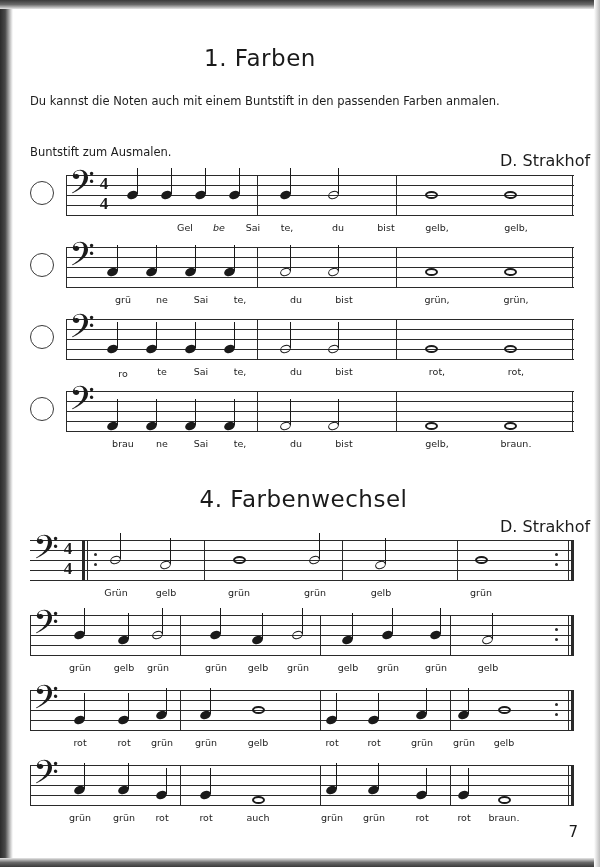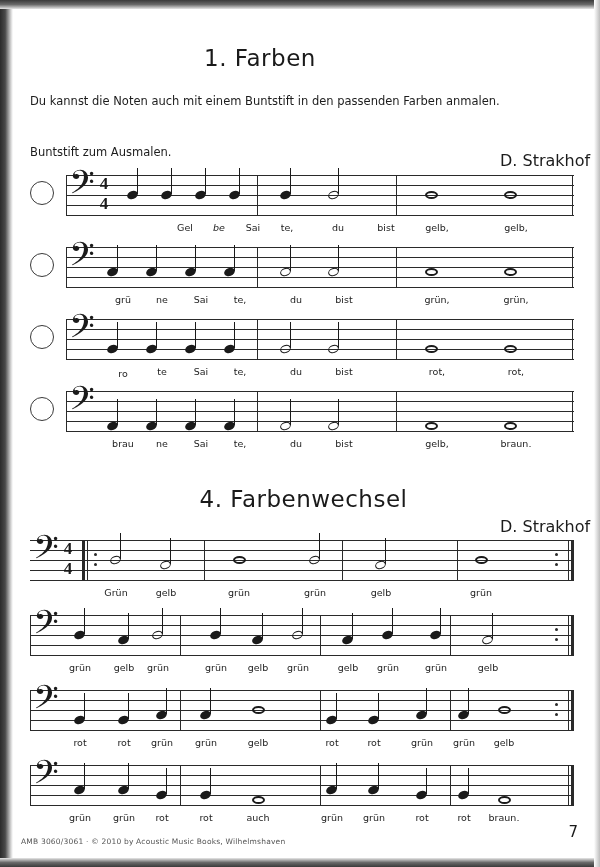--- a/index.html
+++ b/index.html
@@ -718,17 +718,16 @@
       <div class="lyric" style="left:149px; top:53px;">rot</div>
       <div class="lyric" style="left:193px; top:53px;">rot</div>
       <div class="lyric" style="left:245px; top:53px;">auch</div>
       <div class="lyric" style="left:319px; top:53px;">grün</div>
       <div class="lyric" style="left:361px; top:53px;">grün</div>
       <div class="lyric" style="left:409px; top:53px;">rot</div>
       <div class="lyric" style="left:451px; top:53px;">rot</div>
       <div class="lyric" style="left:491px; top:53px;">braun.</div>
     </div>
 
-    <div class="footer-credit">AMB 3060/3061 · © 2010 by Acoustic Music Books, Wilhelmshaven</div>
     <div class="page-number">7</div>
 
   </div>
 </div>
 
 </body></html>

